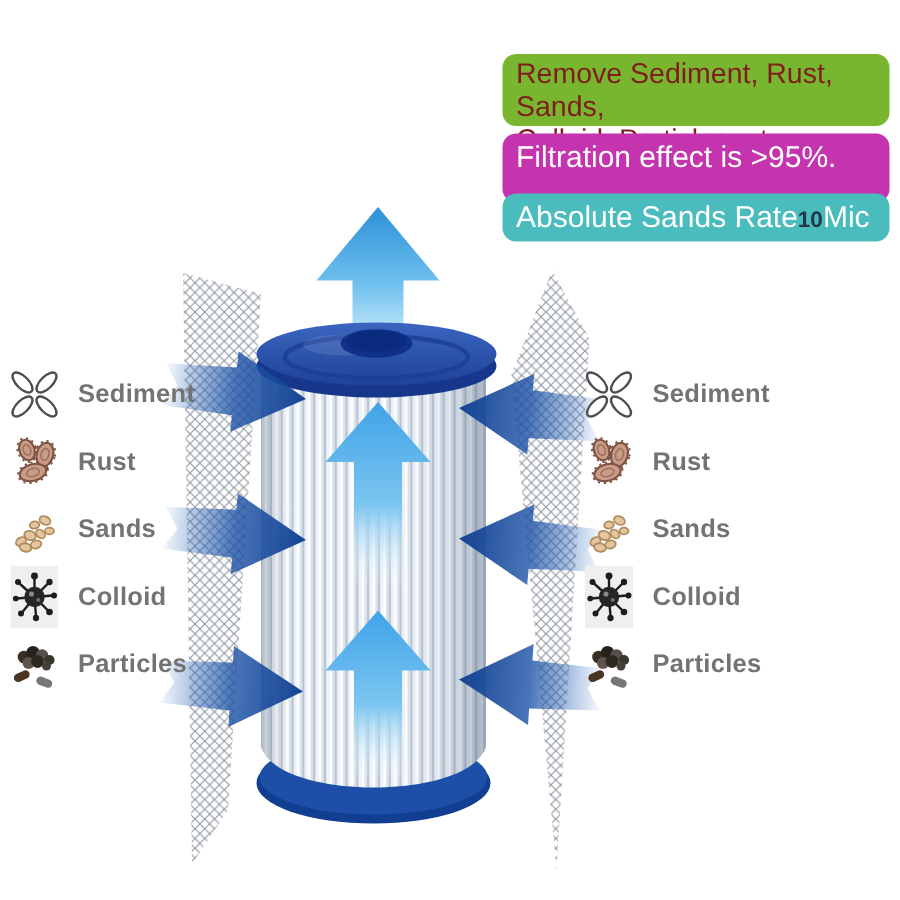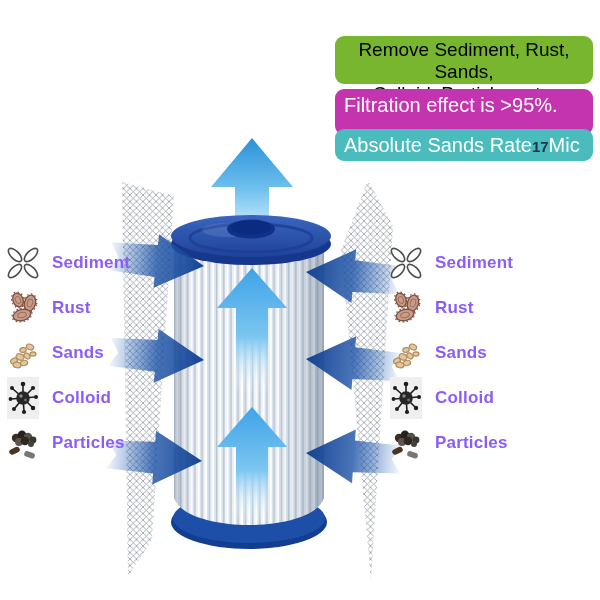--- a/index.html
+++ b/index.html
@@ -3,31 +3,31 @@
 <meta charset="utf-8">
 <style>
   html,body{margin:0;padding:0;background:#fff;}
   .stage{
     position:relative;width:600px;height:600px;background:#ffffff;overflow:hidden;
     font-family:"Liberation Sans",sans-serif;
   }
   .gfx{position:absolute;left:0;top:0;}
   
   .banner{position:absolute;left:335px;width:258px;border-radius:9px;box-sizing:border-box;padding:3px 9px;}
-  .banner-remove{top:36px;height:48px;background:#77b62e;color:#000000;font-size:19px;line-height:22px;text-align:center;}
+  .banner-remove{top:36px;height:48px;background:#77b62e;color:#7f1d1d;font-size:19px;line-height:22px;}
   .banner-filtration{top:89px;height:46px;background:#c434ae;color:#ffffff;font-size:20px;line-height:27px;}
   .banner-micron{top:129px;height:32px;background:#4abcbe;color:#ffffff;font-size:20px;line-height:26px;white-space:nowrap;}
   .banner-micron .val{color:#21374d;font-size:15px;font-weight:bold;}
   
   .contams{position:absolute;top:240px;display:flex;flex-direction:column;}
   .contams.left{left:5px;}
   .contams.right{left:388px;}
   .contam-row{display:flex;align-items:center;gap:11px;height:45px;}
   .contam-row .icon{width:36px;height:44px;display:flex;align-items:center;justify-content:center;}
-  .contam-row .label{font-weight:bold;font-size:17px;color:#8b5cf6;letter-spacing:.2px;}
+  .contam-row .label{font-weight:bold;font-size:17px;color:#737373;letter-spacing:.2px;}
   svg{display:block;}
   .hidden-defs{position:absolute;width:0;height:0;overflow:hidden;}
 </style>
 </head>
 <body>
 
 <div class="stage">
 
   <svg class="gfx" width="600" height="600" viewBox="0 0 600 600">
     <defs>
@@ -193,21 +193,21 @@
   </svg>
 
   <div class="banner banner-remove">
     <div>Remove Sediment, Rust, Sands,</div>
     <div>Colloid, Particles, etc.</div>
   </div>
   <div class="banner banner-filtration">
     <span>Filtration effect is &gt;95%.</span>
   </div>
   <div class="banner banner-micron">
-    <span>Absolute Sands Rate</span><span class="val">17</span><span>Mic</span>
+    <span>Absolute Sands Rate</span><span class="val">10</span><span>Mic</span>
   </div>
 
   <div class="contams left">
     <div class="contam-row">
       <span class="icon">
           <svg width="36" height="36" viewBox="0 0 36 36">
             <use href="#ico-sediment"></use>
           </svg>
         </span>
       <span class="label">Sediment</span>

